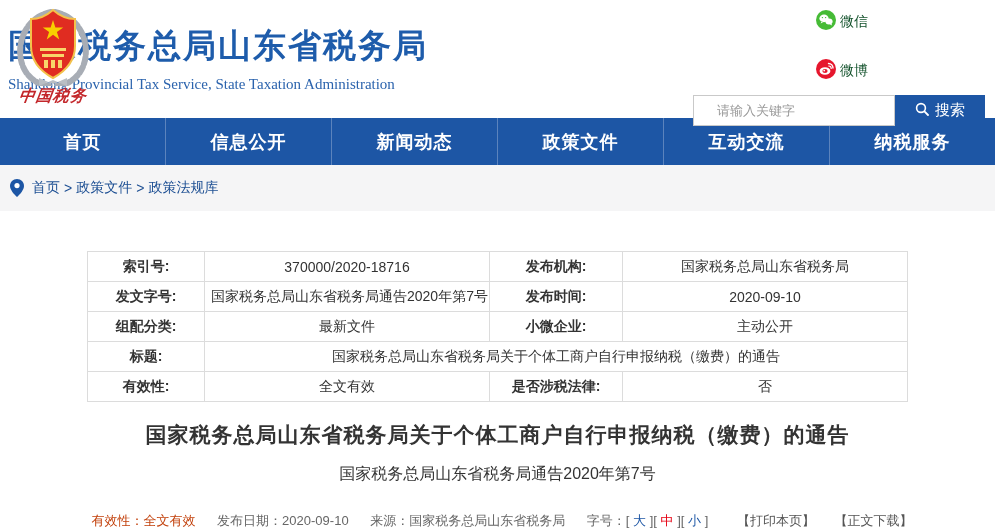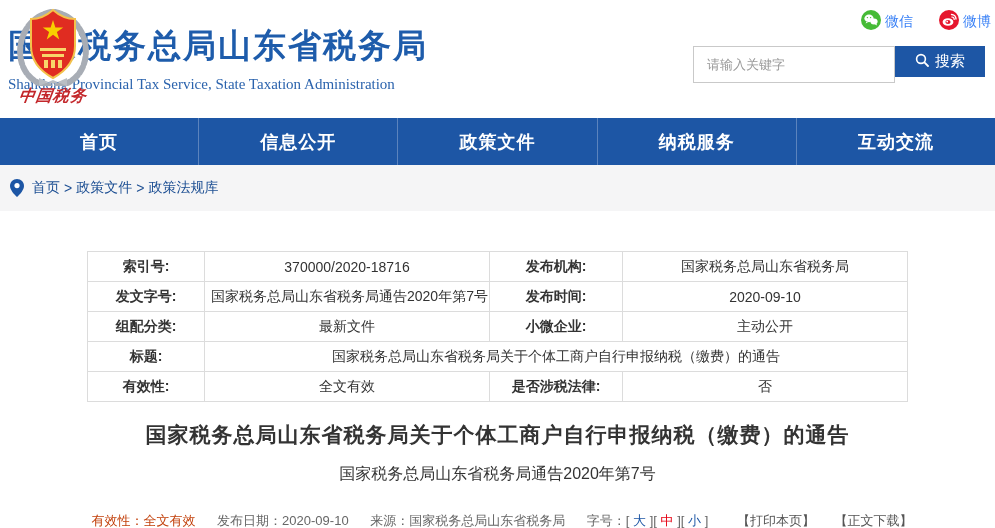--- a/index.html
+++ b/index.html
@@ -10,25 +10,25 @@
   .header { position:relative; height:118px; background:#fff; }
   .logo-block { position:absolute; left:10px; top:6px; display:flex; align-items:flex-start; }
   .logo-art { width:86px; display:flex; flex-direction:column; align-items:center; }
   .logo-script { color:#c3272b; font-weight:bold; font-size:16px; font-style:italic;
     letter-spacing:1px; transform:skewX(-8deg); margin-top:-4px; white-space:nowrap; }
   .site-titles { margin-left:8px; padding-top:24px; }
   .site-title { color:#1e5cab; font-size:33px; font-weight:bold; letter-spacing:2px; white-space:nowrap; }
   .site-subtitle { color:#2b63ad; font-family:"Liberation Serif", serif; font-size:15px; margin-top:7px; }
 
   .header-right { position:absolute; right:2px; top:10px; width:300px; }
-  .social-row { display:flex; justify-content:flex-end; align-items:center; gap:26px;
-    font-size:14px; color:#3b82f6; padding-right:2px; }
+  .social-row { display:flex; align-items:center; gap:26px;
+    font-size:14px; color:#14532d; padding-right:2px;flex-direction:column; }
   .social-item { display:flex; align-items:center; gap:4px; cursor:pointer; }
   .search-row { margin-top:13px; display:flex; }
-  .search-input { width:202px; height:37px; border:1px solid #c9c9c9; padding:0 13px;
+  .search-input { width:202px; height:31px; border:1px solid #c9c9c9; padding:0 23px;
     font-size:13px; color:#555; outline:none; font-family:"Liberation Sans",sans-serif; }
   .search-input::placeholder { color:#999; }
   .search-btn { width:90px; height:31px; background:#1d56a5; color:#fff; border:none;
     font-size:15px; display:flex; align-items:center; justify-content:center; gap:6px; cursor:pointer; }
   .hot-words { margin-top:7px; font-size:13px; color:#333; white-space:nowrap; }
   .hot-word { margin-right:5px; cursor:pointer; }
 
   
   .nav { height:47px; background:#1d56a5; display:flex; }
   .nav-item { flex:1; display:flex; align-items:center; justify-content:center;
@@ -132,23 +132,24 @@
         </span>
         <span>搜索</span>
       </button>
     </div>
   </div>
 </div>
 
 <div class="nav">
   <div class="nav-item">首页</div>
   <div class="nav-item">信息公开</div>
+  <div class="nav-item">新闻动态</div>
   <div class="nav-item">政策文件</div>
+  <div class="nav-item">互动交流</div>
   <div class="nav-item">纳税服务</div>
-  <div class="nav-item">互动交流</div>
 </div>
 
 <div class="crumb-band">
   <span class="pin">
     <svg width="14" height="18" viewBox="0 0 14 18">
       <path d="M7 0 C3 0 0 3 0 7 C0 12 7 18 7 18 C7 18 14 12 14 7 C14 3 11 0 7 0 Z" fill="#1d56a5"></path>
       <circle cx="7" cy="6.6" r="2.6" fill="#fff"></circle>
     </svg>
   </span>
   <span class="crumb-link">首页</span>

